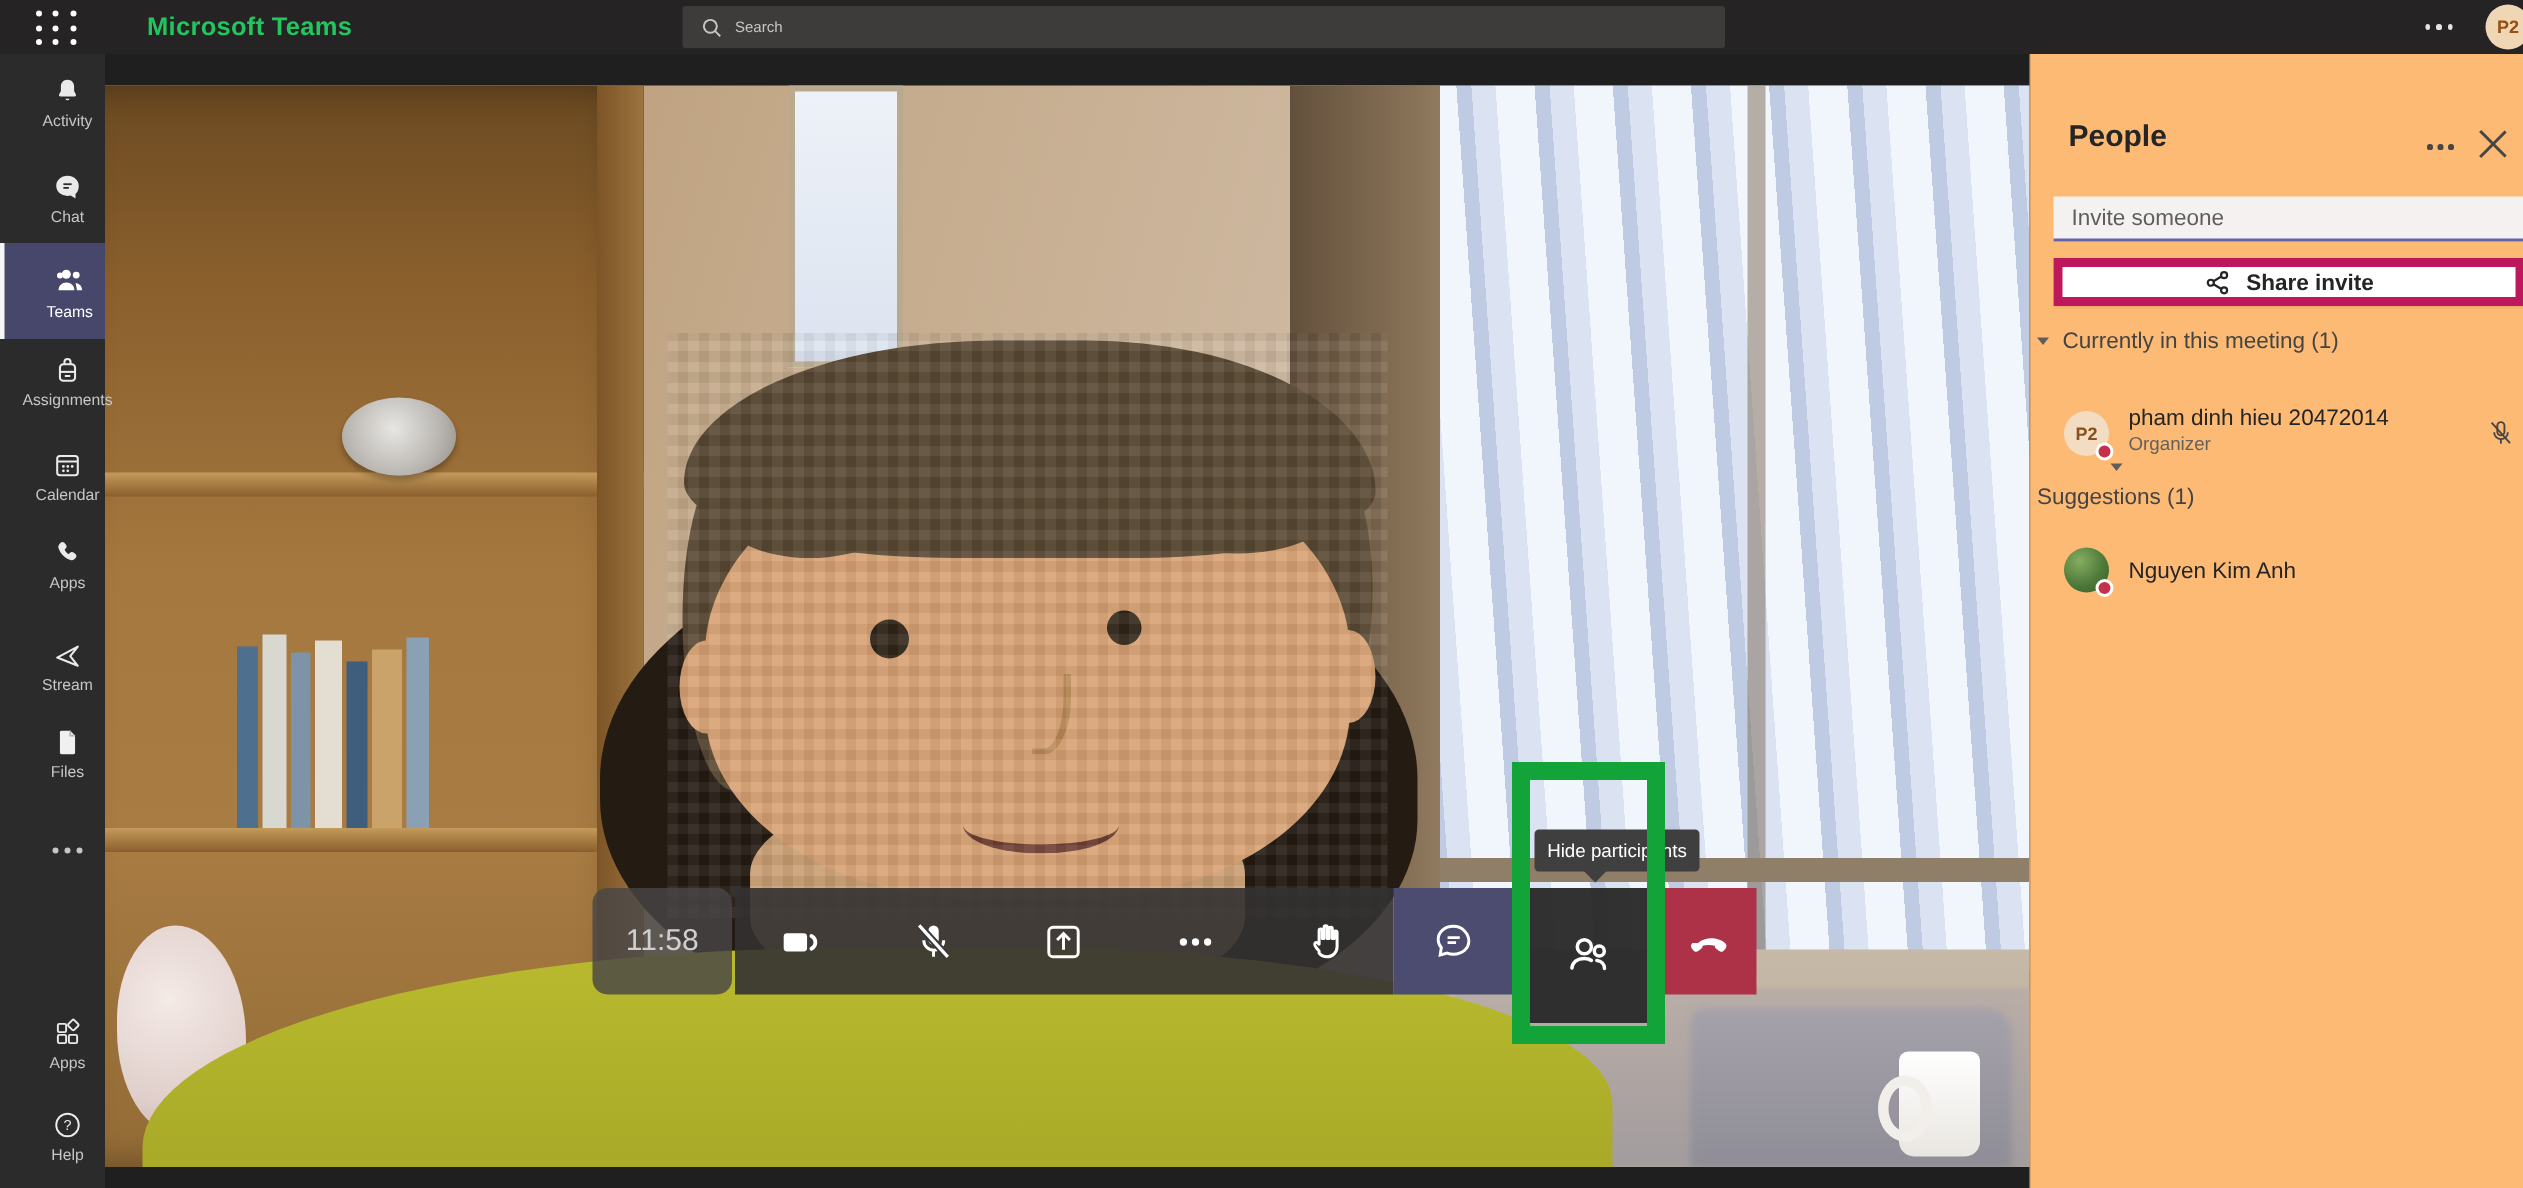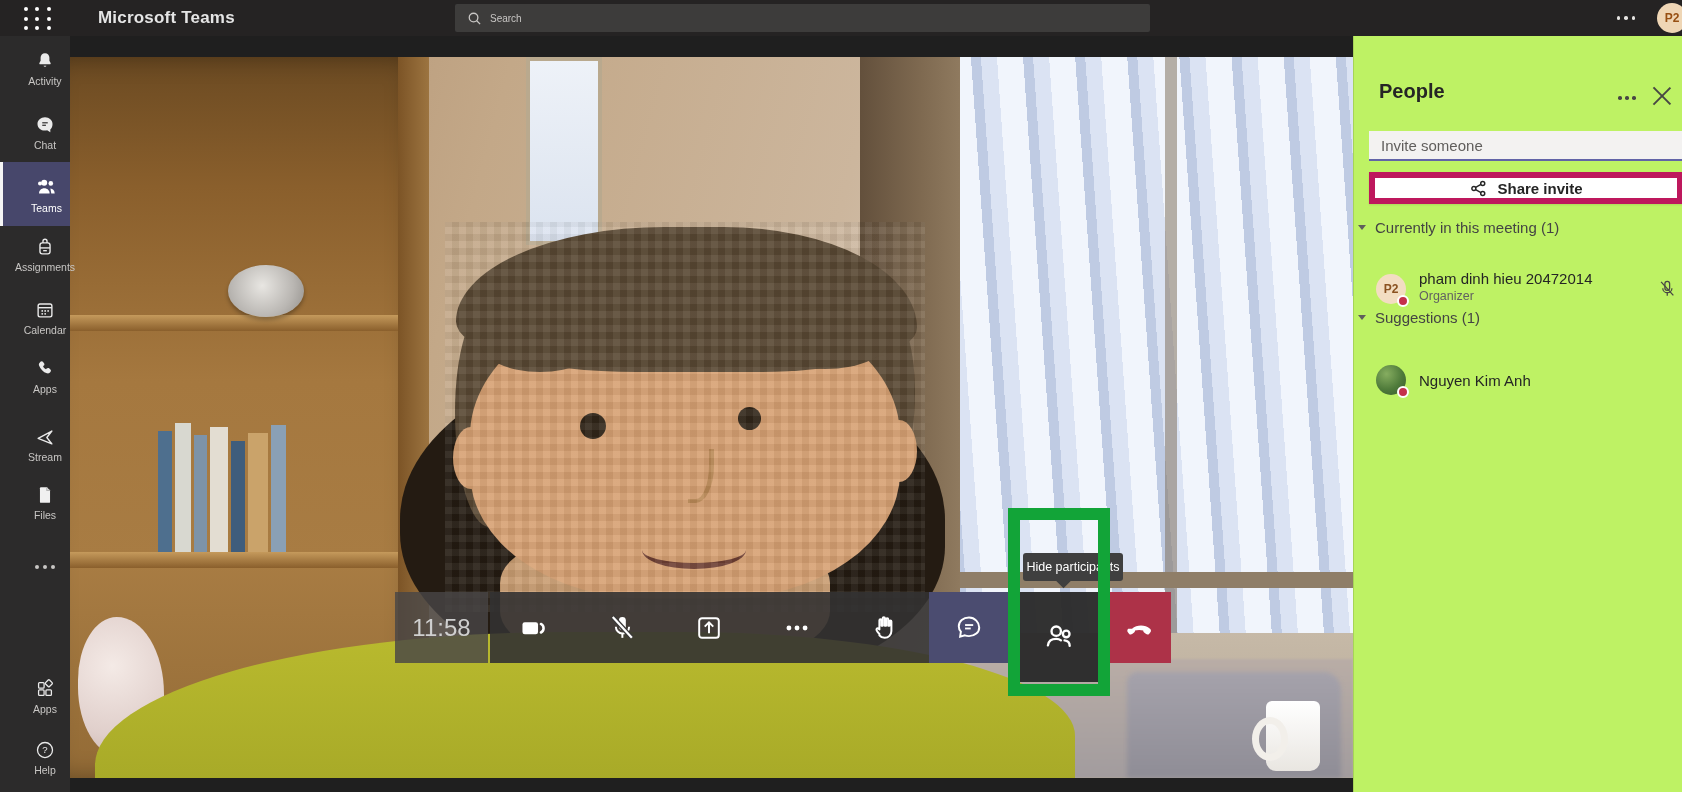--- a/index.html
+++ b/index.html
@@ -4,21 +4,21 @@
 <style>
   * { margin:0; padding:0; box-sizing:border-box; }
   html,body { width:1682px; height:792px; }
   body { position:relative; overflow:hidden; background:#1f1f1f; font-family:"Liberation Sans",sans-serif; }
   .abs { position:absolute; }
 
   
   #topbar { left:0; top:0; width:1682px; height:36px; background:#252323; z-index:60; }
   #waffle { left:24px; top:7px; width:30px; height:25px; display:grid; grid-template-columns:repeat(3,1fr); gap:4px; cursor:pointer; }
   #waffle i { width:4px; height:4px; border-radius:50%; background:#fff; }
-  #app-title { left:98px; top:8px; color:#e5e5e5; font-size:17px; font-weight:bold; letter-spacing:.2px; }
+  #app-title { left:98px; top:8px; color:#22c55e; font-size:17px; font-weight:bold; letter-spacing:.2px; }
   #searchbar { left:455px; top:4px; width:695px; height:28px; background:#3d3c3b; border-radius:2px; display:flex; align-items:center; padding-left:12px; color:#c8c6c4; }
   #searchbar input { background:transparent; border:none; outline:none; color:#e6e4e2; font-size:10px; margin-left:8px; width:600px; }
   #searchbar input::placeholder { color:#c8c6c4; }
   #tb-more { left:1612px; top:10px; width:28px; height:16px; display:flex; gap:4px; align-items:center; justify-content:center; cursor:pointer; }
   #tb-more i { width:3.5px; height:3.5px; border-radius:50%; background:#e6e4e2; }
   #tb-avatar { left:1657px; top:3px; width:30px; height:30px; border-radius:50%; background:#efd6b5; color:#974f12; font-size:12px; font-weight:bold; display:flex; align-items:center; justify-content:center; cursor:pointer; }
 
   
   #sidebar { left:0; top:36px; width:70px; height:756px; background:#2c2b2b; z-index:50; }
   .sb-item { position:absolute; left:0; width:70px; display:flex; flex-direction:column; align-items:center; gap:3px; cursor:pointer;padding-left:20px; }
@@ -70,45 +70,45 @@
   .av-eye-l { left:510px; top:356px; width:26px; height:26px; background:#312619; border-radius:50%; }
   .av-eye-r { left:668px; top:350px; width:23px; height:23px; background:#312619; border-radius:50%; }
   .av-nose { left:618px; top:392px; width:26px; height:54px; border-right:5px solid #bb8a57; border-bottom:4px solid #bb8a57; border-radius:0 0 70% 0; }
   .av-mouth { left:572px; top:474px; width:104px; height:38px; border-bottom:6px solid #6e3f33; border-radius:0 0 55% 55%; }
   .av-pixel { left:375px; top:165px; width:480px; height:390px; pointer-events:none;
       background-image:repeating-linear-gradient(0deg,rgba(255,255,255,.05) 0 7px,rgba(0,0,0,.045) 7px 14px),
                        repeating-linear-gradient(90deg,rgba(255,255,255,.05) 0 7px,rgba(0,0,0,.045) 7px 14px); }
 
   
   .ctl { position:absolute; display:flex; align-items:center; justify-content:center; z-index:20; cursor:pointer; }
-  #ctl-timer { left:325px; top:535px; width:93px; height:71px; background:rgba(72,70,70,.82); color:#cfcfcf; font-size:24px; z-index:20; display:flex; align-items:center; justify-content:center; }
+  #ctl-timer { left:325px; top:535px; width:93px; height:71px; background:rgba(72,70,70,.82); color:#cfcfcf; font-size:20px; z-index:20; display:flex; align-items:center; justify-content:center;border-radius:10px; }
   #ctl-main { left:420px; top:535px; width:439px; height:71px; background:rgba(51,50,50,.9); display:flex; z-index:20; }
   #ctl-main .ctl-btn { flex:1; display:flex; align-items:center; justify-content:center; cursor:pointer; }
   #ctl-chat { left:859px; top:535px; width:79px; height:71px; background:#4b4c70; }
   #ctl-people { left:950px; top:535px; width:78px; height:90px; background:rgba(42,42,42,.96); }
   #ctl-hangup { left:1040px; top:535px; width:61px; height:71px; background:#ad3248; }
-  #tooltip { left:953px; top:496px; width:100px; height:28px; background:#3f3f3f; border-radius:3px; color:#fff; font-size:12.5px; display:flex; align-items:center; justify-content:center; z-index:25; white-space:nowrap; }
+  #tooltip { left:953px; top:496px; width:110px; height:28px; background:#3f3f3f; border-radius:3px; color:#fff; font-size:12.5px; display:flex; align-items:center; justify-content:center; z-index:25; white-space:nowrap; }
   #tooltip-caret { left:988px; top:518px; width:11px; height:11px; background:#3f3f3f; transform:rotate(45deg); z-index:24; }
   #annotation { left:938px; top:451px; width:102px; height:188px; border:12px solid #12a438; z-index:40; pointer-events:none; }
 
   
-  #people { left:1353px; top:36px; width:329px; height:756px; background:#bef264; z-index:55; border-left:1px solid rgba(0,0,0,.12); }
+  #people { left:1353px; top:36px; width:329px; height:756px; background:#fdba74; z-index:55; border-left:1px solid rgba(0,0,0,.12); }
   #people .abs { position:absolute; }
   #pp-title { left:25px; top:44px; font-size:20px; font-weight:bold; color:#252525; }
   #pp-more { left:260px; top:55px; width:26px; height:14px; display:flex; gap:3.5px; align-items:center; justify-content:center; cursor:pointer; }
   #pp-more i { width:3.5px; height:3.5px; border-radius:50%; background:#484644; }
   #pp-close { left:298px; top:48px; width:20px; height:20px; cursor:pointer; }
   #pp-close:before, #pp-close:after { content:""; position:absolute; left:9px; top:0; width:1.6px; height:24px; background:#484644; }
   #pp-close:before { transform:rotate(45deg);} #pp-close:after { transform:rotate(-45deg);}
   #pp-invite { left:15px; top:95px; width:314px; height:30px; background:#f3f2f1; border:none; border-bottom:2px solid #6264a7; padding:0 12px; font-size:15px; color:#252525; outline:none; font-family:"Liberation Sans",sans-serif; }
   #pp-invite::placeholder { color:#605e5c; }
   #pp-share { left:15px; top:136px; width:314px; height:32px; background:#fff; border:6px solid #be185d; box-shadow:0 1px 2px rgba(0,0,0,.1); display:flex; align-items:center; justify-content:center; gap:9px; cursor:pointer; font-size:15px; font-weight:bold; color:#252525; }
   .pp-section { left:4px; display:flex; align-items:center; gap:9px; cursor:pointer; color:#444; font-size:15px; }
   .tri { width:0; height:0; border-left:4.5px solid transparent; border-right:4.5px solid transparent; border-top:5.5px solid #605e5c; }
-  #pp-sec1 { top:183px; } #pp-sec2 { top:273px; }
+  #pp-sec1 { top:183px; } #pp-sec2 { top:273px;flex-direction:column; }
   .pp-row { left:22px; width:300px; height:44px; }
   #pp-row1 { top:226px; } #pp-row2 { top:322px; }
   .pp-avatar { position:absolute; left:0; top:12px; width:30px; height:30px; border-radius:50%; display:flex; align-items:center; justify-content:center; font-size:12px; font-weight:bold; }
   #pp-row1 .pp-avatar { background:#f3ddc2; color:#8a5120; }
   #pp-row2 .pp-avatar { top:7px; background:radial-gradient(circle at 35% 30%,#86ad60,#4e7a3a 55%,#395a2c); }
   .presence { position:absolute; left:21px; top:33px; width:12px; height:12px; border-radius:50%; background:#c4314b; border:2px solid #fff; }
   #pp-row2 .presence { top:28px; }
   .pp-name { position:absolute; left:43px; top:8px; font-size:15px; color:#252525; white-space:nowrap; }
   #pp-row2 .pp-name { top:14px; }
   .pp-role { position:absolute; left:43px; top:27px; font-size:12.5px; color:#616161; }

